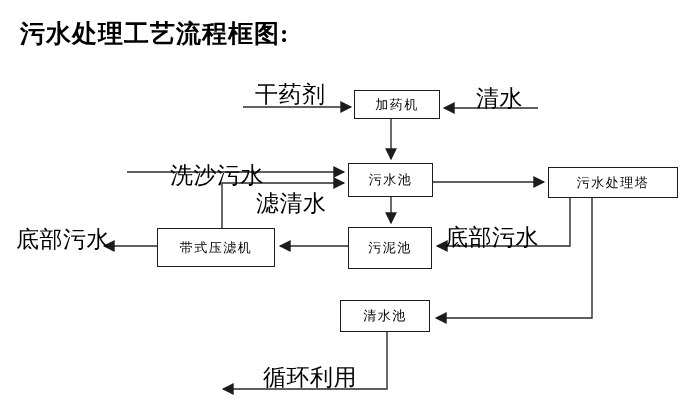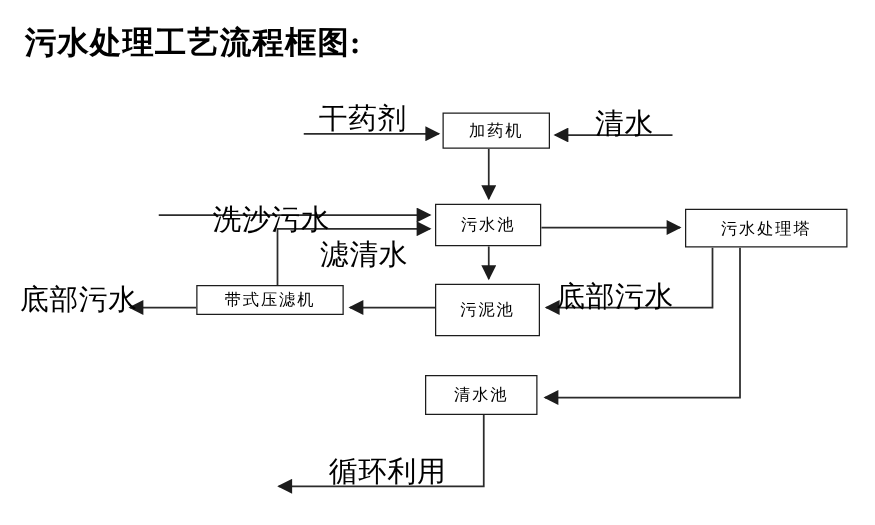--- a/index.html
+++ b/index.html
@@ -48,21 +48,21 @@
     font-size: 23px;
     letter-spacing: 0.5px;
     white-space: nowrap;
     background: transparent;
   }
   
   .n-dosing      { left: 354px; top:  90px; width:  86px; height: 29px; }
   .n-sewage      { left: 348px; top: 163px; width:  85px; height: 34px; }
   .n-tower       { left: 548px; top: 167px; width: 130px; height: 31px; text-align: center; }
   .n-sludge      { left: 348px; top: 227px; width:  84px; height: 42px; }
-  .n-press       { left: 157px; top: 228px; width: 118px; height: 24px; }
+  .n-press       { left: 157px; top: 228px; width: 118px; height: 39px; }
   .n-cleanpool   { left: 340px; top: 300px; width:  90px; height: 32px; }
   
   .l-dry         { left: 255px; top:  79px; }
   .l-cleanin     { left: 476px; top:  83px; }
   .l-sandwash    { left: 170px; top: 144px; margin-top: 16px; }
   .l-filtered    { left: 256px; top: 188px; }
   .l-sewpump     { left: 455px; top: 153px; }
   .l-bottom      { left: 445px; top: 222px; }
   .l-sludgepump  { left: 283px; top: 225px; }
   .l-mudcake     { left:  16px; top: 224px; }

